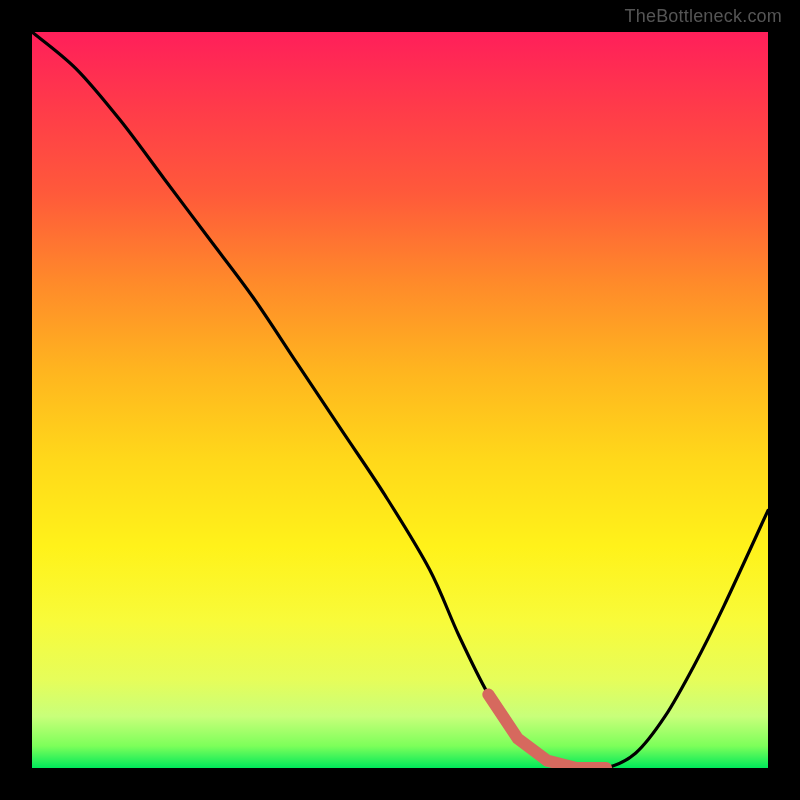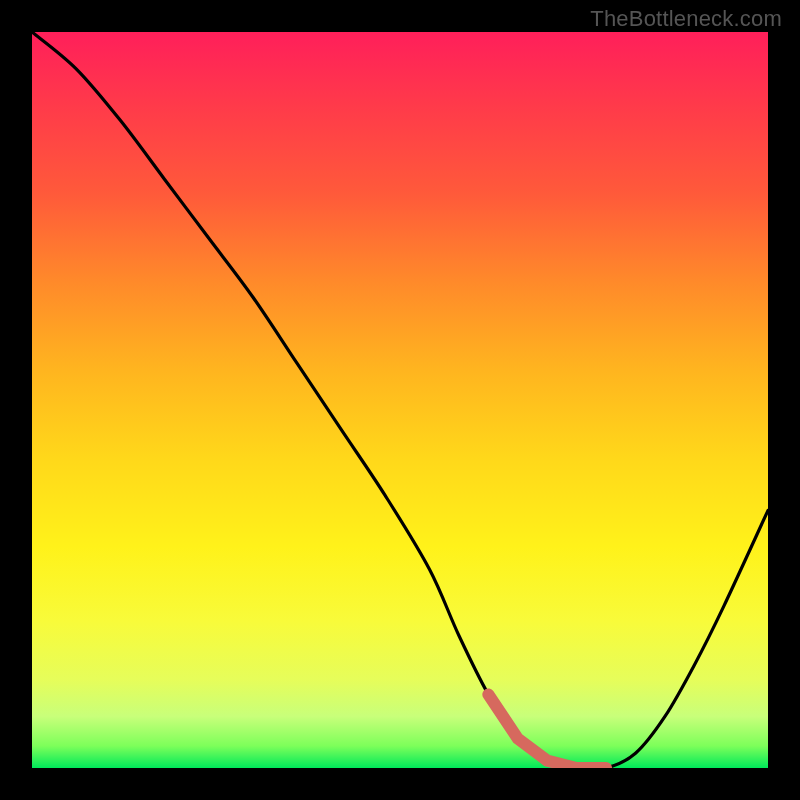--- a/index.html
+++ b/index.html
@@ -44,21 +44,21 @@
     top: 0;
     width: 736px;
     height: 736px;
     pointer-events: none;
   }
   .watermark {
     position: absolute;
     top: 6px;
     right: 18px;
     color: #555;
-    font-size: 22px;
+    font-size: 18px;
     font-weight: 500;
     letter-spacing: 0.2px;
   }
 </style>
 </head>
 <body>
 
 <div class="frame">
 
   <div class="plot-area">

